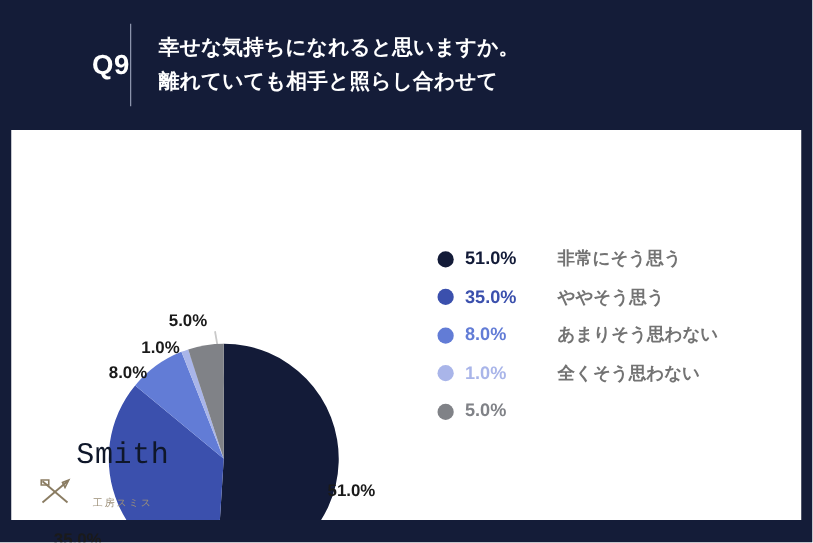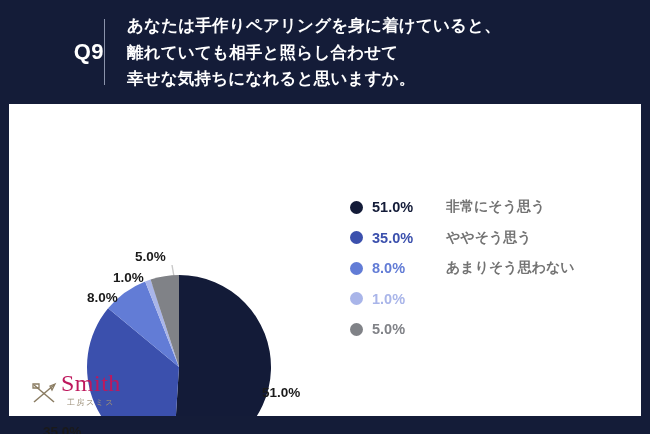--- a/index.html
+++ b/index.html
@@ -104,46 +104,45 @@
 
   
   #logo {
     position:absolute;
     left:22px; bottom:8px;
     display:flex; align-items:flex-end;
   }
   #logo-mark { margin-right:4px; margin-bottom:3px; }
   #logo-textwrap { display:flex; flex-direction:column; align-items:center; }
   #logo-name {
-    font-family:Liberation Serif, serif;
+    font-family:Liberation Mono, monospace;
     font-size:24px;
-    color:#be185d;
+    color:#0f172a;
     line-height:1;
     letter-spacing:.5px;
   }
   #logo-sub {
     font-family:"Liberation Serif", serif;
     font-size:8px;
     color:#9c8f78;
     letter-spacing:1.5px;
-    margin-top:2px;
+    margin-top:20px;
   }
 </style>
 </head>
 <body>
 
 <div id="root">
 
   <div id="header">
     <div id="q-number">Q9</div>
     <div id="q-divider"></div>
     <div id="q-text">
-      <div>あなたは手作りペアリングを身に着けていると、</div>
+      <div>幸せな気持ちになれると思いますか。</div>
       <div>離れていても相手と照らし合わせて</div>
-      <div>幸せな気持ちになれると思いますか。</div>
     </div>
   </div>
 
   <div id="card">
 
     <div id="chart-area">
       <svg id="pie-svg" width="340" height="312" viewBox="0 0 340 312">
         <g id="leader-lines">
           <line x1="236" y1="289" x2="250" y2="289" stroke="#c9c9c9" stroke-width="1.4"></line>
           <line x1="96" y1="325" x2="117" y2="310" stroke="#c9c9c9" stroke-width="1.4"></line>
@@ -183,20 +182,21 @@
 
       <div class="legend-row">
         <span class="legend-dot" style="background: rgb(98, 124, 214);"></span>
         <span class="legend-pct" style="color: rgb(98, 124, 214);">8.0%</span>
         <span class="legend-text">あまりそう思わない</span>
       </div>
 
       <div class="legend-row">
         <span class="legend-dot" style="background: rgb(169, 181, 233);"></span>
         <span class="legend-pct" style="color: rgb(169, 181, 233);">1.0%</span>
+        <span class="legend-text">全くそう思わない</span>
       </div>
 
       <div class="legend-row">
         <span class="legend-dot" style="background: rgb(128, 130, 135);"></span>
         <span class="legend-pct" style="color: rgb(128, 130, 135);">5.0%</span>
       </div>
 
     </div>
 
     <div id="logo">

